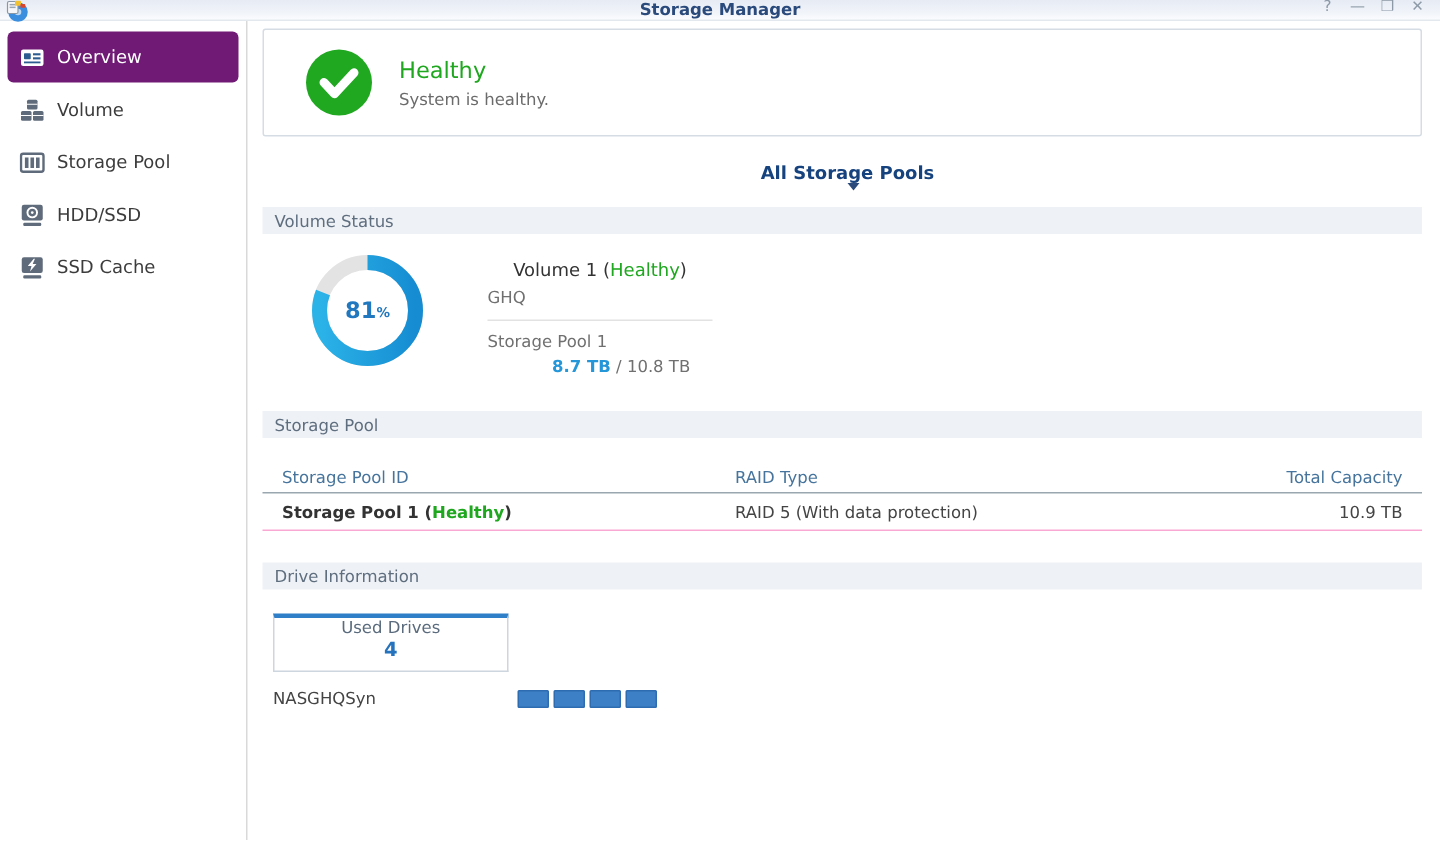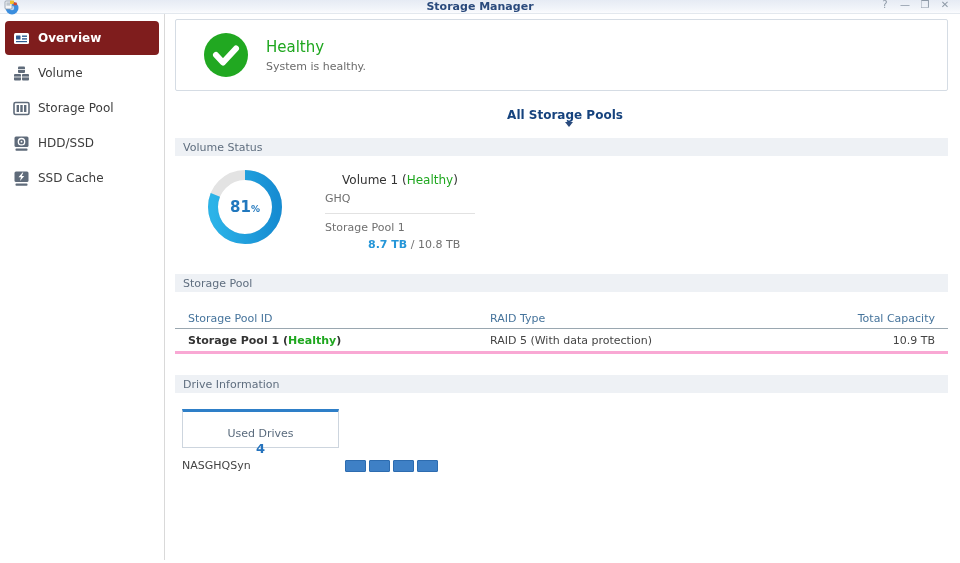--- a/index.html
+++ b/index.html
@@ -20,21 +20,21 @@
 
   
   .main { display:flex; height:546px; }
 
   
   .sidebar { width:165px; flex:0 0 165px; border-right:1px solid #d9dcе0;
     border-right:1px solid #d9d9d9; padding-top:7px; background:#fff; }
   .nav-item { display:flex; align-items:center; height:34px; margin:0 5px 1px 5px;
     border-radius:4px; cursor:pointer; color:#3c3c3c; font-size:12px; }
   .nav-item .nav-icon { width:17px; height:17px; margin:0 8px 0 8px; flex:0 0 17px; }
-  .nav-item.active { background:#7f1d1d; color:#fff; font-weight:bold; }
+  .nav-item.active { background:#701a75; color:#fff; font-weight:normal; }
   .nav-label { white-space:nowrap; }
 
   
   .content { flex:1; padding:5px 12px 0 10px; }
 
   .health-card { border:1px solid #d5dce4; border-radius:2px; background:#fff;
     height:72px; display:flex; align-items:center; }
   .health-badge { width:44px; height:44px; border-radius:50%; background:#21a821;
     margin-left:28px; flex:0 0 44px; position:relative; }
   .health-badge svg { position:absolute; inset:0; }
@@ -66,29 +66,29 @@
   .vol-pool { color:#707070; }
   .vol-capacity { margin-top:4px; color:#707070;margin-left:43px; }
   .vol-capacity .used { color:#2596d8; font-weight:bold; }
 
   
   .sp-table { margin-top:16px; }
   .sp-head, .sp-row { display:grid; grid-template-columns:302px 1fr 110px;
     padding:0 13px; align-items:center; }
   .sp-head { color:#46749c; height:21px; border-bottom:1px solid #9aa7b0; }
   .sp-head .col-r, .sp-row .col-r { text-align:right; }
-  .sp-row { height:25px; border-bottom:3px solid #f9a8d4; color:#444; cursor:pointer; }
+  .sp-row { height:25px; border-bottom:1px solid #f9a8d4; color:#444; cursor:pointer; }
   .sp-row .pool-id { font-weight:bold; color:#333; }
   .sp-row .ok { color:#1fa71f; font-weight:bold; }
 
   
   .drive-section { margin-top:21px; }
   .used-card { margin:16px 0 0 7px; width:157px; height:39px; background:#fff;
     border:1px solid #cdd5de; border-top:3px solid #2e7fc8; text-align:center;
-    padding-top:15px; cursor:pointer; }
+    padding-top:0; cursor:pointer; }
   .used-label { color:#5a6b7d; font-size:11px; }
   .used-count { color:#2573bd; font-size:13px; font-weight:bold; margin-top:1px; }
   .enclosure-row { display:flex; align-items:center; margin:11px 0 0 7px; }
   .enclosure-name { width:163px; flex:0 0 163px; color:#444; }
   .drive-slots { display:flex; gap:3px; }
   .drive-slot { width:21px; height:12px; background:#3e80c6; border:1px solid #2d6cb0;
     border-radius:1px; cursor:pointer; }
 </style>
 </head>
 <body>

